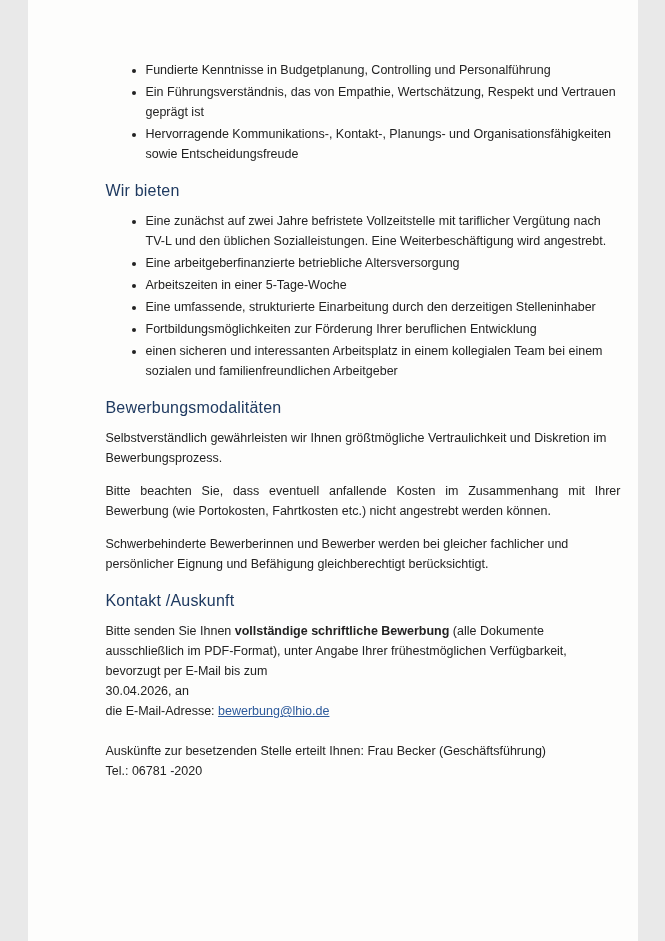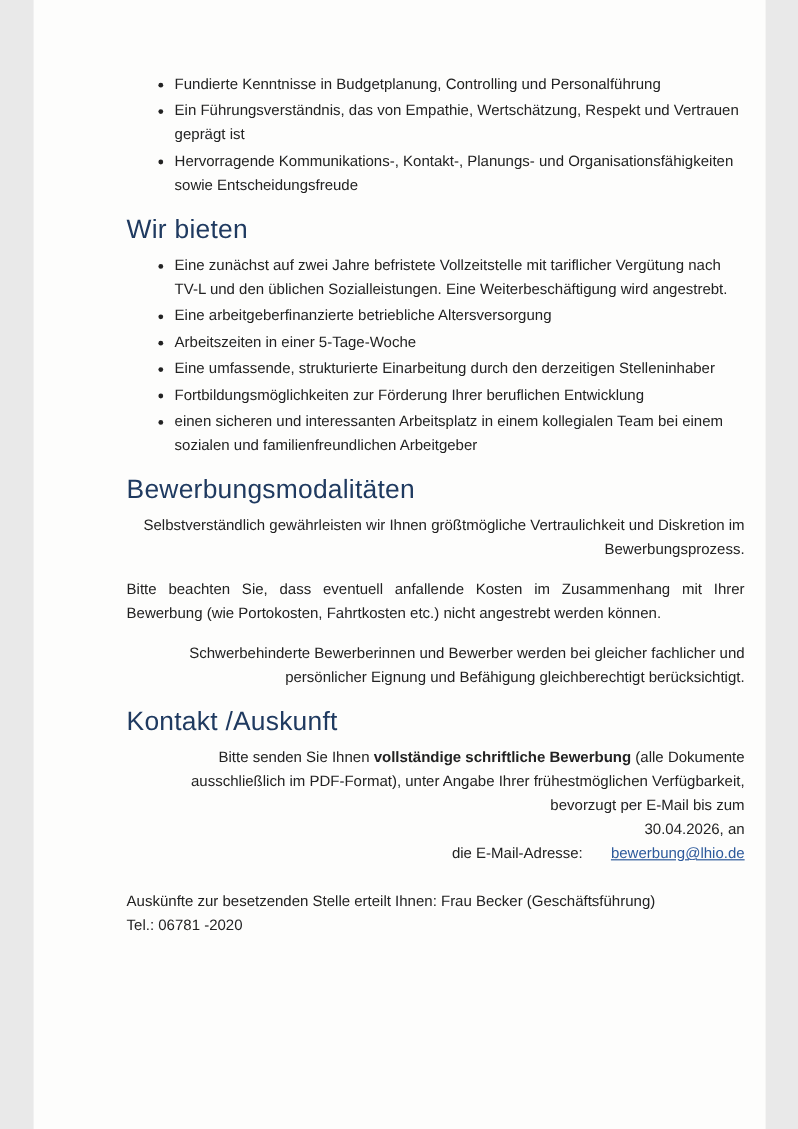--- a/index.html
+++ b/index.html
@@ -24,53 +24,51 @@
     left: 78px;
     width: 515px;
   }
   p, li {
     font-size: 12.5px;
     line-height: 20px;
     margin: 0;
   }
   p {
     margin-bottom: 13px;
-    text-align: right;
   }
   p.justified {
     text-align: justify;
   }
   ul.bullet-list {
     list-style: disc outside;
     margin: 0 0 2px 0;
     padding: 0 0 0 40px;
   }
   ul.bullet-list li {
     padding-left: 0;
     margin-bottom: 2px;
   }
   h2.section-heading {
-    font-size: 22px;
+    font-size: 16px;
     line-height: 23px;
     font-weight: 400;
     color: #1f3a60;
     margin: 15px 0 9px 0;
     letter-spacing: 0.2px;
   }
   .bold-underline {
     font-weight: 700;
   }
   .bold {
     font-weight: 400;
   }
   a.email-link {
     color: #2d5a9b;
     text-decoration: underline;
     cursor: pointer;
-    margin-left: 20px;
   }
   .address-block, .info-block {
     font-size: 12.5px;
     line-height: 20px;
   }
   .address-block {
     margin-top: 2px;
   }
   .info-block {
     margin-top: 20px;

